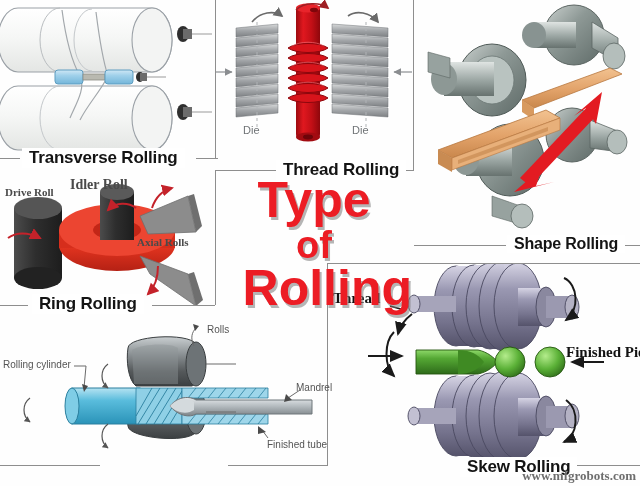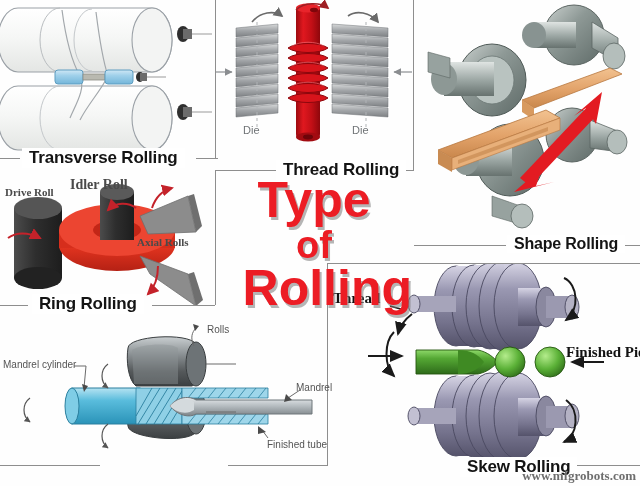--- a/index.html
+++ b/index.html
@@ -461,21 +461,21 @@
         <path d="M300 84 L288 92"></path>
       </g>
       <g fill="#4a4a4a">
         <path d="M193 18 L199 20 L195 25 Z"></path>
         <path d="M82 78 L88 80 L84 86 Z"></path>
         <path d="M258 120 L266 126 L258 128 Z"></path>
         <path d="M286 88 L292 94 L284 96 Z"></path>
       </g>
     </svg>
     <div class="lbl thin" style="left:207px;top:18px;font-size:10px;color:#555;">Rolls</div>
-    <div class="lbl thin" style="left:3px;top:53px;font-size:10px;color:#555;">Mandrel cylinder</div>
+    <div class="lbl thin" style="left:3px;top:53px;font-size:10px;color:#555;">Rolling cylinder</div>
     <div class="lbl thin" style="left:296px;top:76px;font-size:10px;color:#555;">Mandrel</div>
     <div class="lbl thin" style="left:267px;top:133px;font-size:10px;color:#555;">Finished tube</div>
   </div>
 
   <div class="panel" style="left:328px;top:264px;width:312px;height:222px;">
     <svg class="art" viewBox="0 0 312 222">
       <defs>
         <linearGradient id="skewG" x1="0" y1="0" x2="0" y2="1">
           <stop offset="0%" stop-color="#d6d4e4"></stop>
           <stop offset="30%" stop-color="#9a98b2"></stop>

